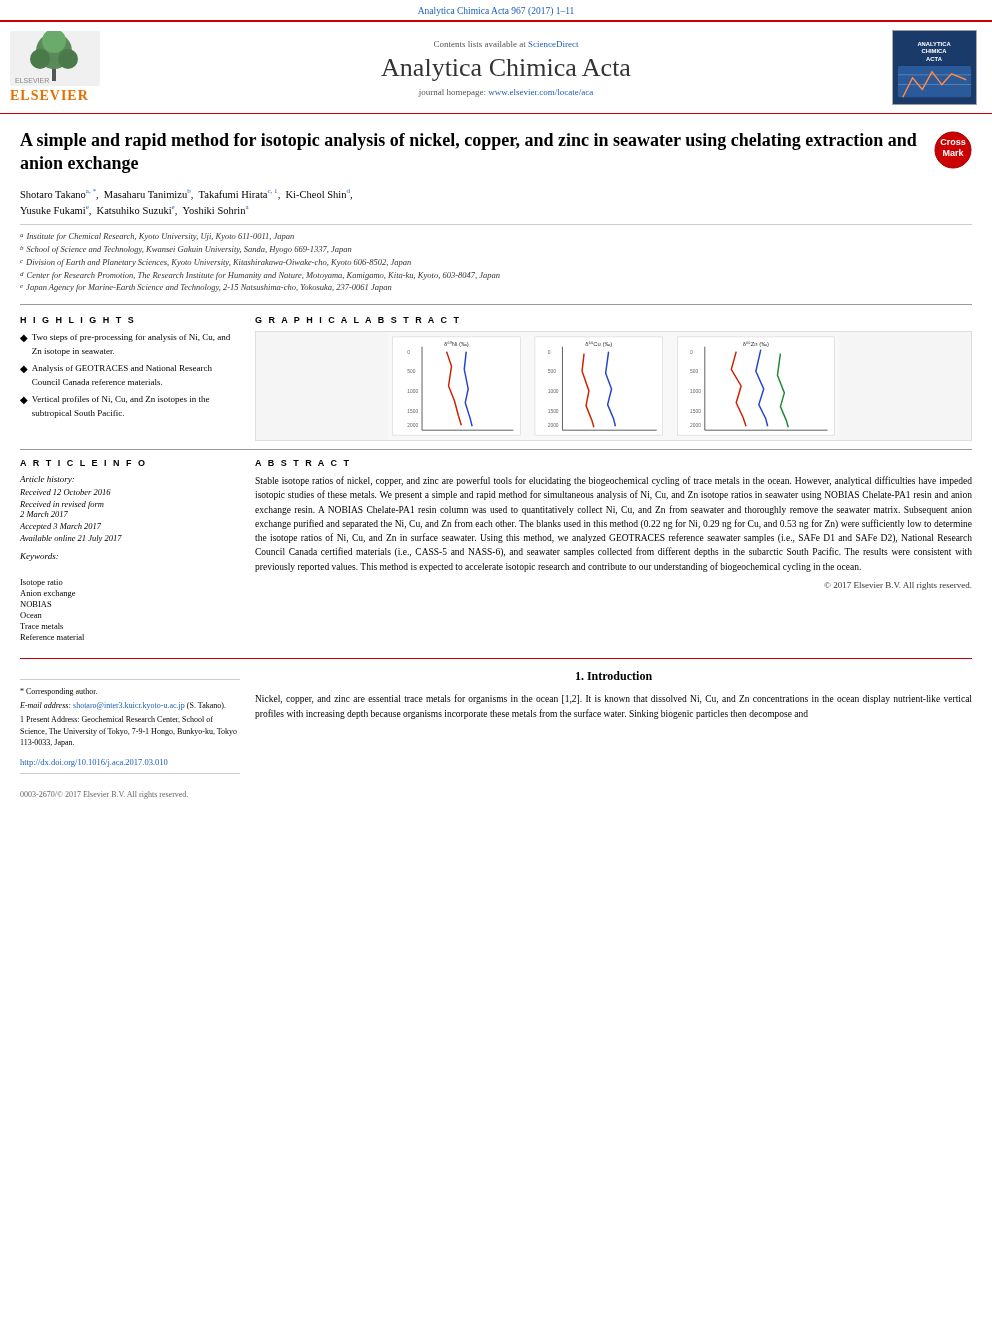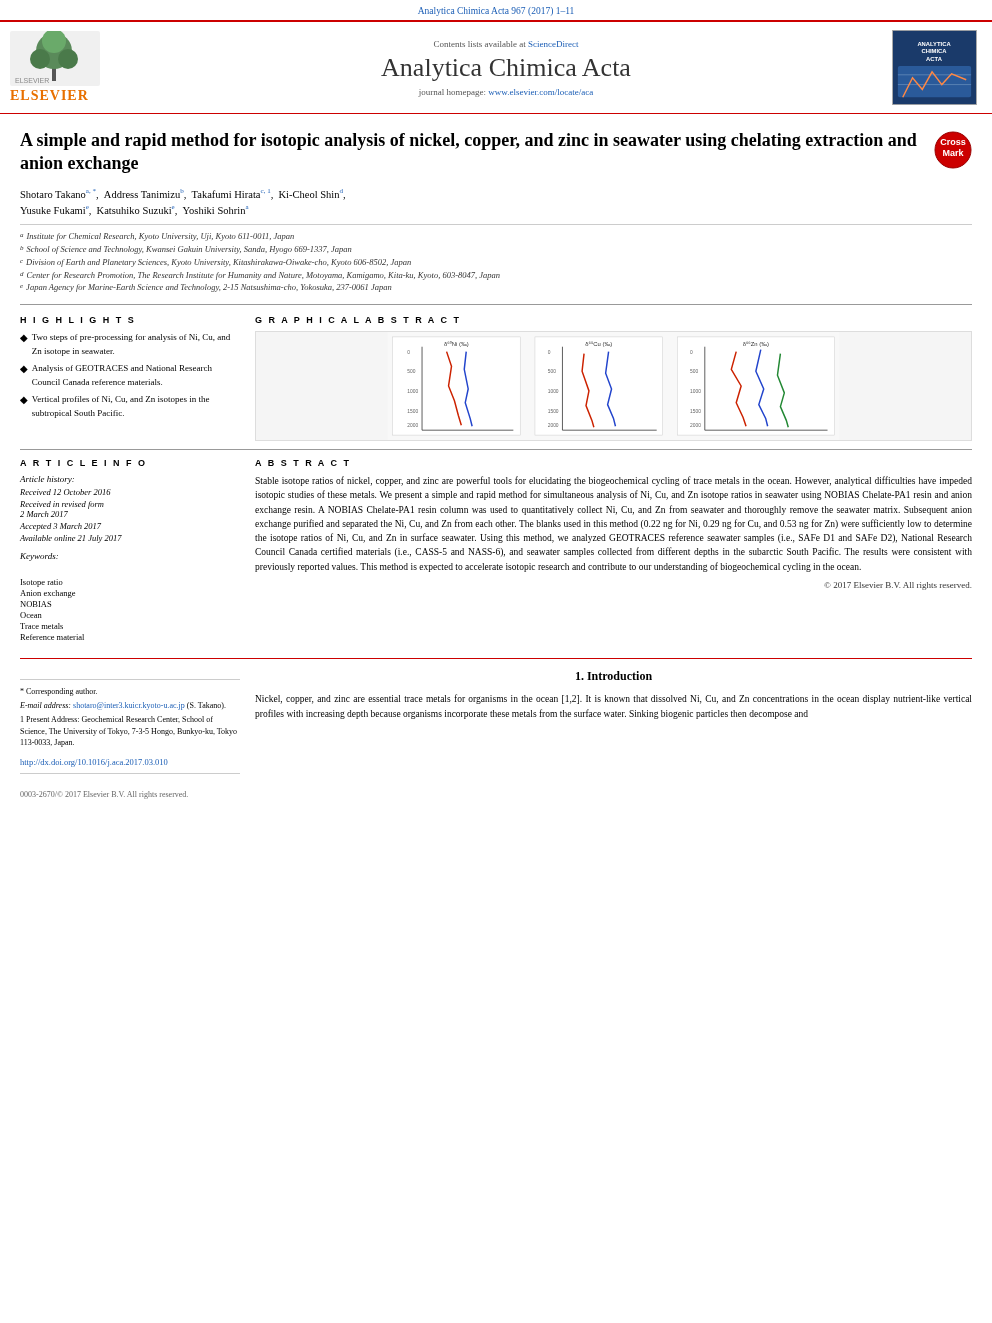--- a/index.html
+++ b/index.html
@@ -371,21 +371,21 @@
         <svg width="38" height="38" viewBox="0 0 38 38">
           <circle cx="19" cy="19" r="18" fill="#c00" stroke="#900" stroke-width="1"></circle>
           <text x="19" y="14" text-anchor="middle" font-size="9" fill="white" font-family="Arial" font-weight="bold">Cross</text>
           <text x="19" y="25" text-anchor="middle" font-size="9" fill="white" font-family="Arial" font-weight="bold">Mark</text>
         </svg>
       </div>
     </div>
 
     <div class="authors">
       <span class="author-name">Shotaro Takano</span><sup class="author-sup">a, *</sup>,&nbsp;
-      <span class="author-name">Address Tanimizu</span><sup class="author-sup">b</sup>,&nbsp;
+      <span class="author-name">Masaharu Tanimizu</span><sup class="author-sup">b</sup>,&nbsp;
       <span class="author-name">Takafumi Hirata</span><sup class="author-sup">c, 1</sup>,&nbsp;
       <span class="author-name">Ki-Cheol Shin</span><sup class="author-sup">d</sup>,<br>
       <span class="author-name">Yusuke Fukami</span><sup class="author-sup">e</sup>,&nbsp;
       <span class="author-name">Katsuhiko Suzuki</span><sup class="author-sup">e</sup>,&nbsp;
       <span class="author-name">Yoshiki Sohrin</span><sup class="author-sup">a</sup>
     </div>
 
     <div class="affiliations">
       <div class="affil-line">
         <span class="affil-sup">a</span>
@@ -521,21 +521,21 @@
 
     <div class="intro-section">
       <div class="intro-cols">
         <div class="intro-left">
 
           <div class="footnotes">
             <div class="footnote-line">* Corresponding author.</div>
             <div class="footnote-line">
               <em>E-mail address:</em> <span style="color:#1a5db5;">shotaro@inter3.kuicr.kyoto-u.ac.jp</span> (S. Takano).
             </div>
-            <div class="footnote-line">1 Present Address: Geochemical Research Center, School of Science, The University of Tokyo, 7-3-5 Hongo, Bunkyo-ku, Tokyo 113-0033, Japan.</div>
+            <div class="footnote-line">1 Present Address: Geochemical Research Center, School of Science, The University of Tokyo, 7-9-1 Hongo, Bunkyo-ku, Tokyo 113-0033, Japan.</div>
           </div>
           <div style="margin-top:8px;">
             <span class="doi-link">http://dx.doi.org/10.1016/j.aca.2017.03.010</span>
           </div>
           <div class="bottom-bar">0003-2670/© 2017 Elsevier B.V. All rights reserved.</div>
         </div>
         <div class="intro-right">
           <div class="intro-heading">
             <span>1.</span>&nbsp;<span>Introduction</span>
           </div>

